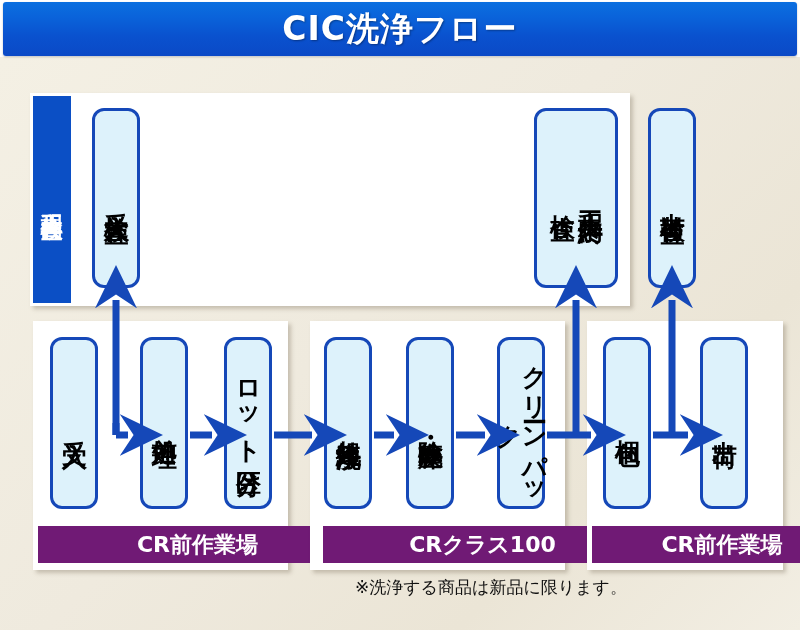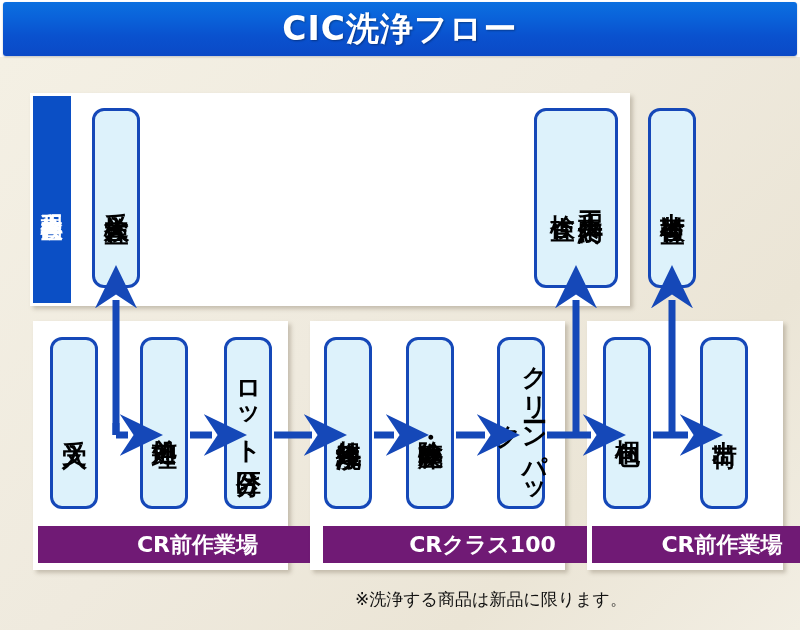--- a/index.html
+++ b/index.html
@@ -111,21 +111,21 @@
   }
   #band-1{left:38px;top:526px;width:245px;}
   #band-2{left:315px;top:526px;width:245px;margin-left:8px;}
   #band-3{left:592px;top:526px;width:186px;}
 
   
   #arrows{position:absolute;left:0;top:0;width:800px;height:630px;pointer-events:none;}
 
   
   .footnote{
-    position:absolute;right:14px;top:588px;
+    position:absolute;right:14px;top:576px;
     font-size:17px;color:#111111;white-space:nowrap;font-weight:normal;
   }
 </style>
 </head>
 <body>
 
 <div id="stage">
 
   <div class="backdrop"></div>
 

